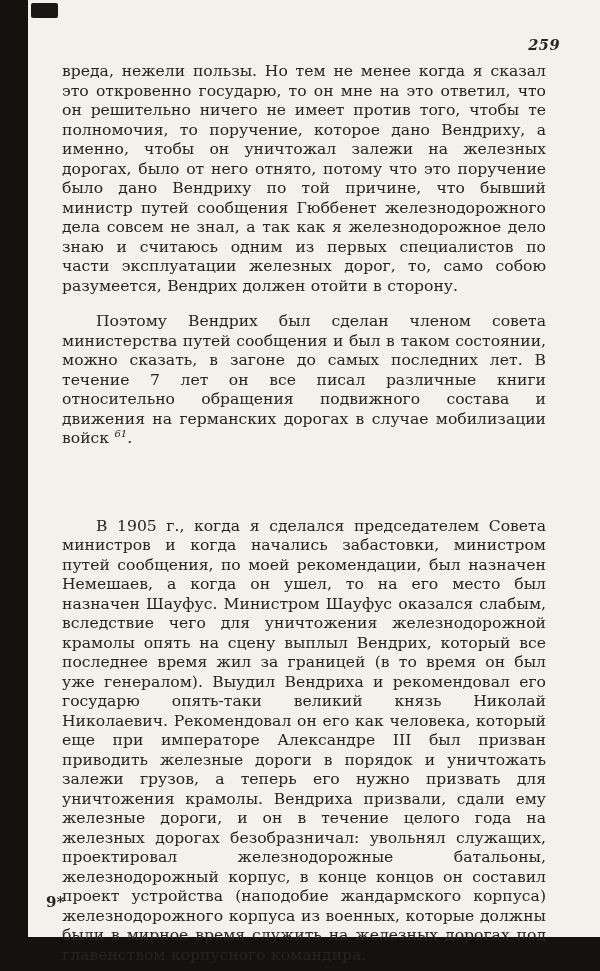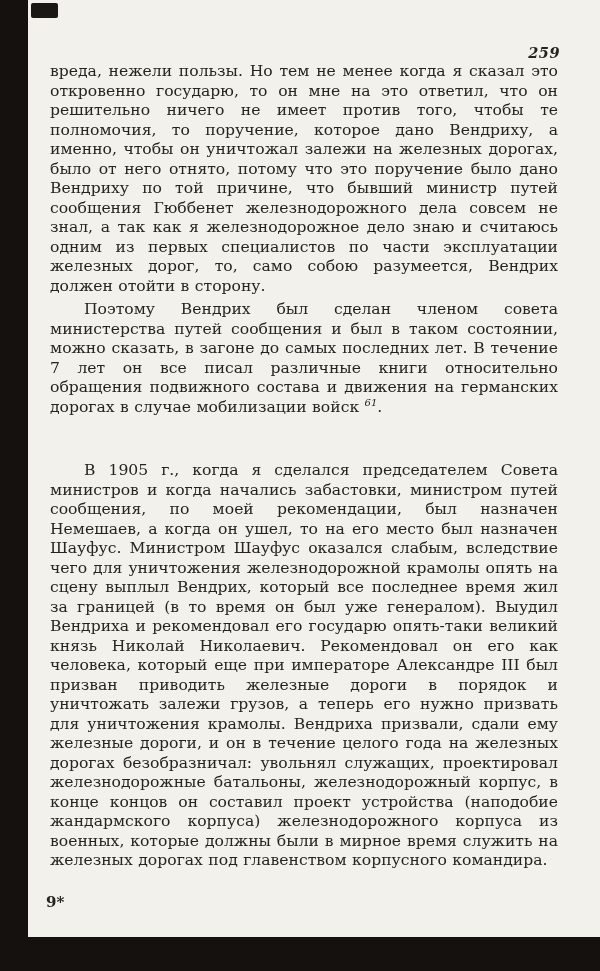--- a/index.html
+++ b/index.html
@@ -58,33 +58,33 @@
     letter-spacing: 0.6px;
     margin-bottom: 26px;
     white-space: nowrap;
   }
   .running-title {
     display: inline-block;
   }
   .page-number {
     position: absolute;
     right: 2px;
-    top: 8px;
+    top: 0;
     font-style: italic;
     font-weight: bold;
     letter-spacing: 0.5px;
   }
   .body-text {
     font-size: 15.6px;
     line-height: 19.5px;
     text-align: justify;
     word-spacing: 0.5px;
   }
   .para {
-    margin: 4px;
+    margin: 16px;
   }
   .para.indent {
     text-indent: 34px;
   }
   .section-gap {
     height: 36px;
   }
   sup.fnref {
     font-size: 10px;
     line-height: 0;

